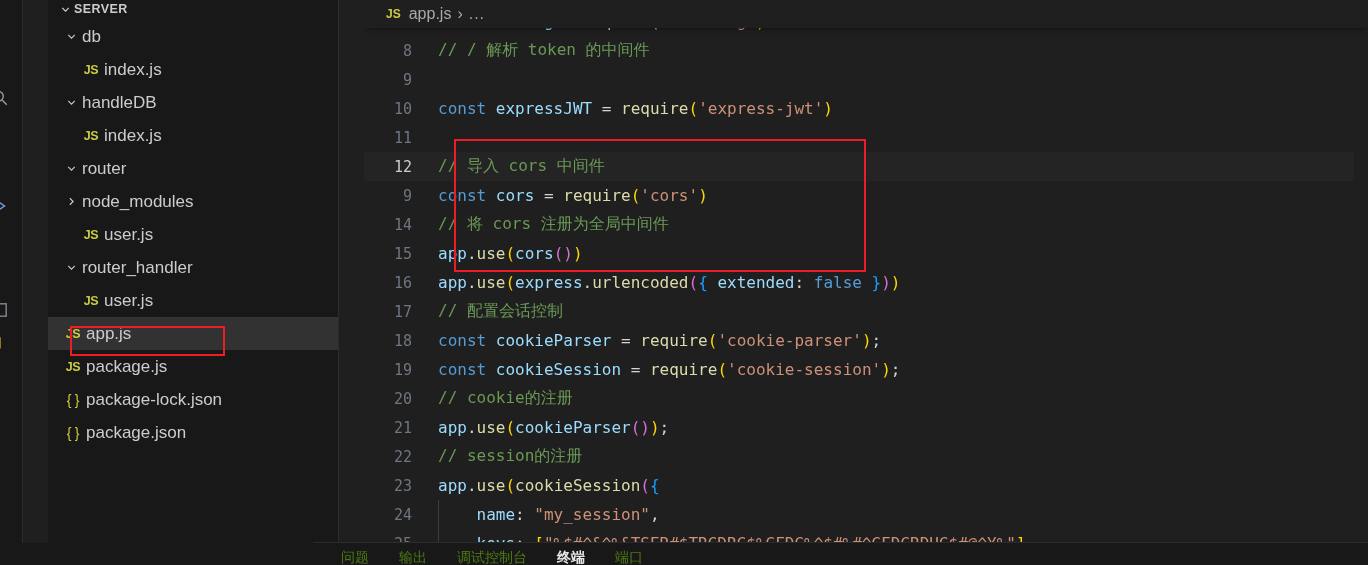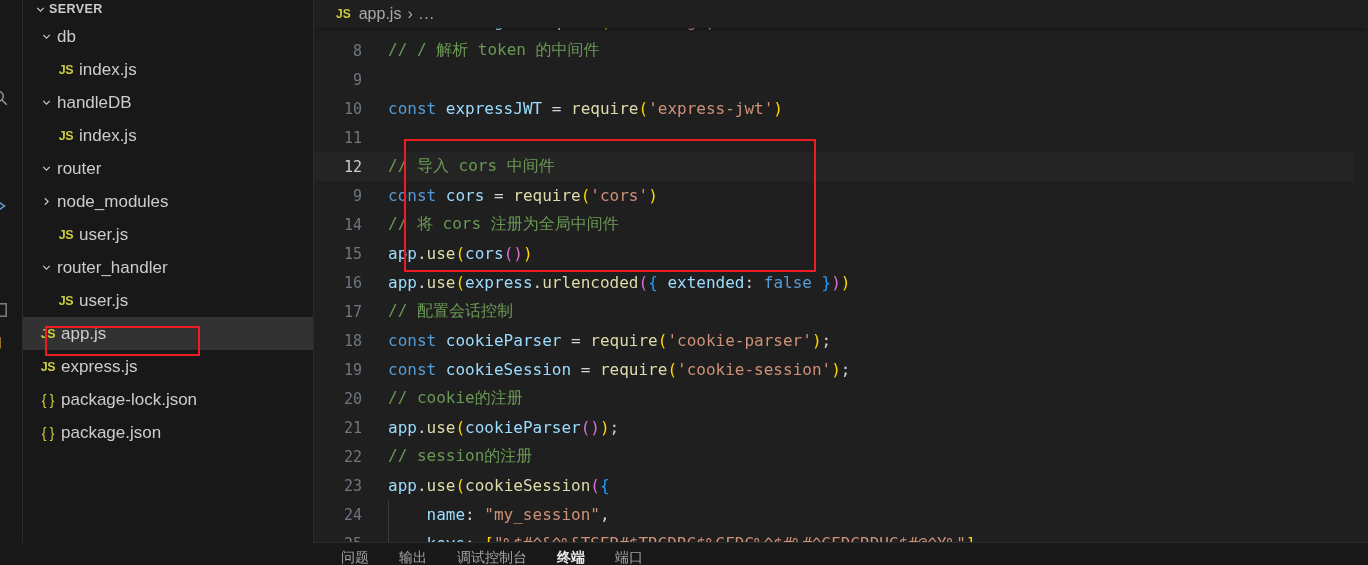--- a/index.html
+++ b/index.html
@@ -13,20 +13,21 @@
     overflow: hidden;
     font-family: "Liberation Sans", sans-serif;
     -webkit-font-smoothing: antialiased;
   }
   #root {
     position: relative;
     width: 1368px;
     height: 565px;
     display: flex;
     background: #1f1f1f;
+    gap: 25px;
   }
 
   
   .activity-bar {
     width: 22px;
     flex: 0 0 22px;
     background: #181818;
     border-right: 1px solid #2b2b2b;
     position: relative;
     overflow: hidden;
@@ -222,21 +223,21 @@
     height: 22px;
     background: #181818;
     border-top: 1px solid #2b2b2b;
     display: flex;
     align-items: flex-end;
     padding-left: 28px;
     overflow: hidden;
     z-index: 10;
   }
   .panel-tab {
-    color: #a3a3a3;
+    color: #4d7c0f;
     font-size: 14px;
     margin-right: 30px;
     line-height: 16px;
     font-family: "Liberation Sans", sans-serif;
   }
   .panel-tab.active { color: #e7e7e7; font-weight: bold; text-align: center; }
 
   .sidebar-bottom {
     position: absolute;
     left: 0;
@@ -341,21 +342,21 @@
         <div class="tree-row" style="padding-left: 32px;">
           <span class="ficon js">JS</span>
           <span class="tlabel">user.js</span>
         </div>
         <div class="tree-row selected" style="padding-left: 14px;">
           <span class="ficon js">JS</span>
           <span class="tlabel">app.js</span>
         </div>
         <div class="tree-row" style="padding-left: 14px;">
           <span class="ficon js">JS</span>
-          <span class="tlabel">express.js</span>
+          <span class="tlabel">package.js</span>
         </div>
         <div class="tree-row" style="padding-left: 14px;">
           <span class="ficon json">{ }</span>
           <span class="tlabel">package-lock.json</span>
         </div>
         <div class="tree-row" style="padding-left: 14px;">
           <span class="ficon json">{ }</span>
           <span class="tlabel">package.json</span>
         </div>
       </div>

